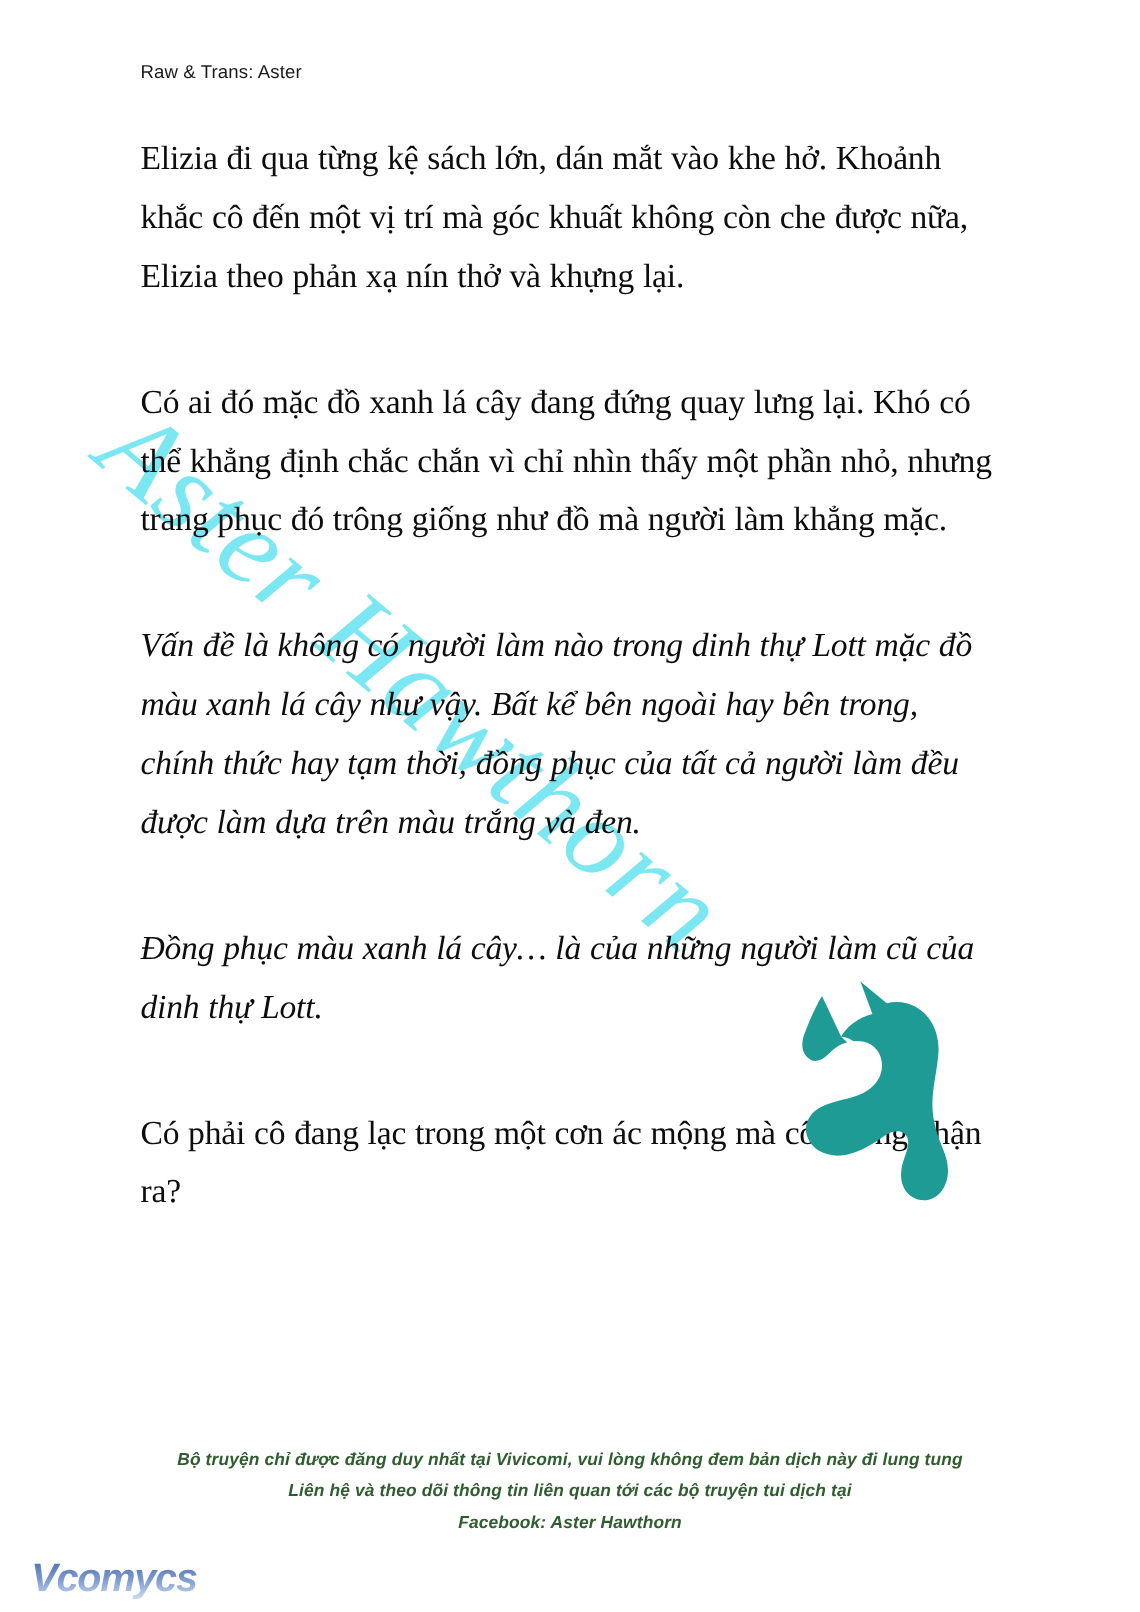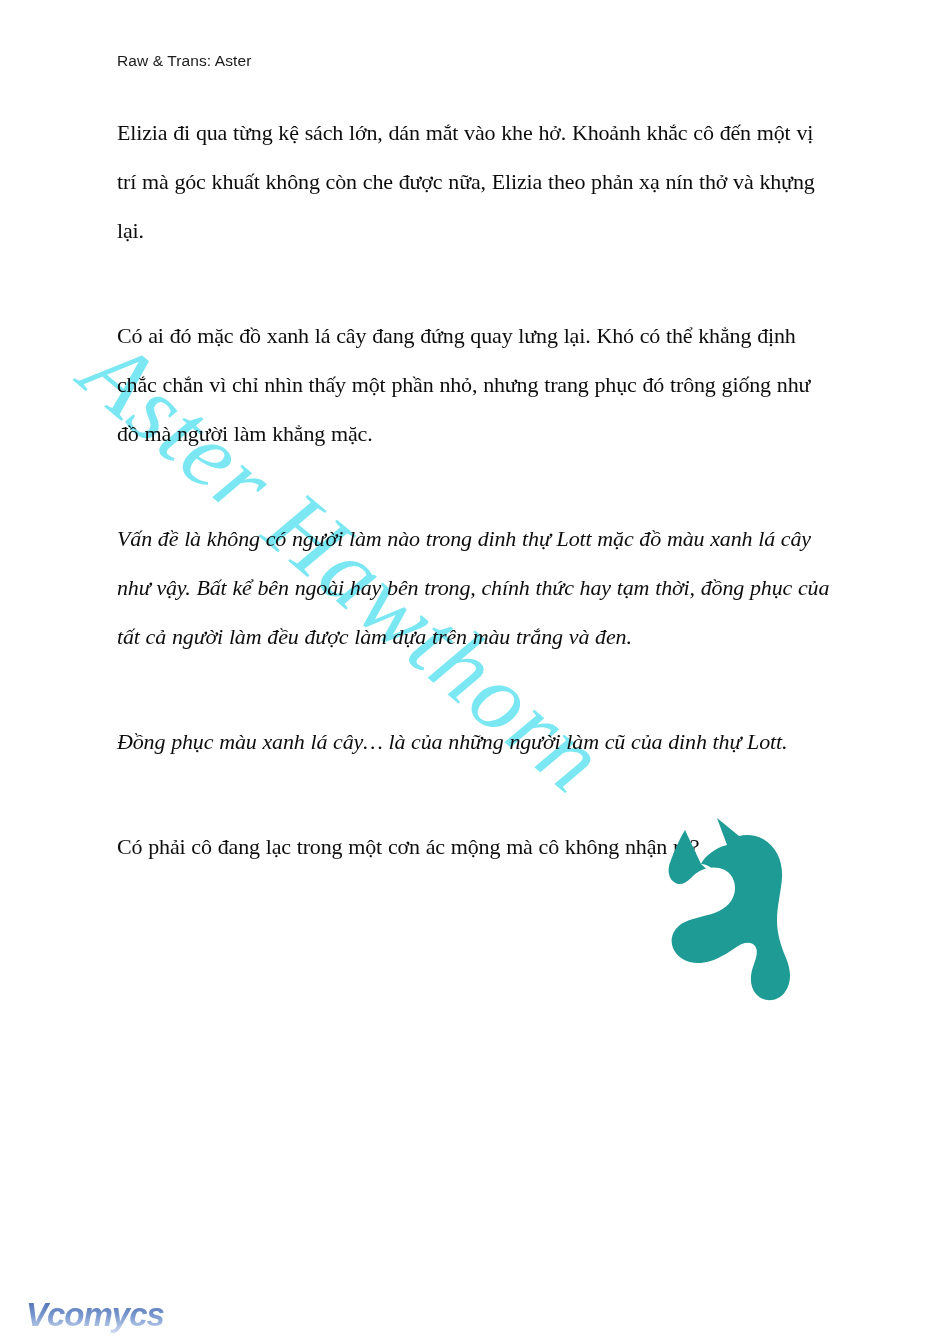--- a/index.html
+++ b/index.html
@@ -39,21 +39,21 @@
 
   
   .body-text {
     position: absolute;
     left: 117px;
     top: 108px;
     width: 716px;
     z-index: 3;
   }
   .para {
-    font-size: 22px;
+    font-size: 28px;
     line-height: 49px;
     color: #0d0d0d;
     margin: 0 0 49px 0;
     text-align: left;
     letter-spacing: -0.15px;
     word-spacing: 0.5px;
   }
   .para:last-child { margin-bottom: 0; }
   .para.p1 { margin-bottom: 56px; }
   .para.p2 { margin-bottom: 56px; }
@@ -178,20 +178,25 @@
         C 58,56 52,52 46,52
         Z"></path>
       <path fill="#ffffff" d="
         M 31,103
         C 36,95 44,90 52,92
         C 44,96 37,100 31,103
         Z"></path>
     </svg>
   </div>
 
+  <div class="credits">
+    <div>Bộ truyện chỉ được đăng duy nhất tại Vivicomi, vui lòng không đem bản dịch này đi lung tung</div>
+    <div>Liên hệ và theo dõi thông tin liên quan tới các bộ truyện tui dịch tại</div>
+    <div>Facebook: Aster Hawthorn</div>
+  </div>
 
   <div class="logo">
     <svg viewBox="0 0 150 48" xmlns="http://www.w3.org/2000/svg">
       <defs>
         <linearGradient id="vgrad" x1="0" y1="0" x2="0" y2="1">
           <stop offset="0%" stop-color="#3f63ab"></stop>
           <stop offset="55%" stop-color="#7d9bd0"></stop>
           <stop offset="100%" stop-color="#cfdcf0"></stop>
         </linearGradient>
       </defs>

